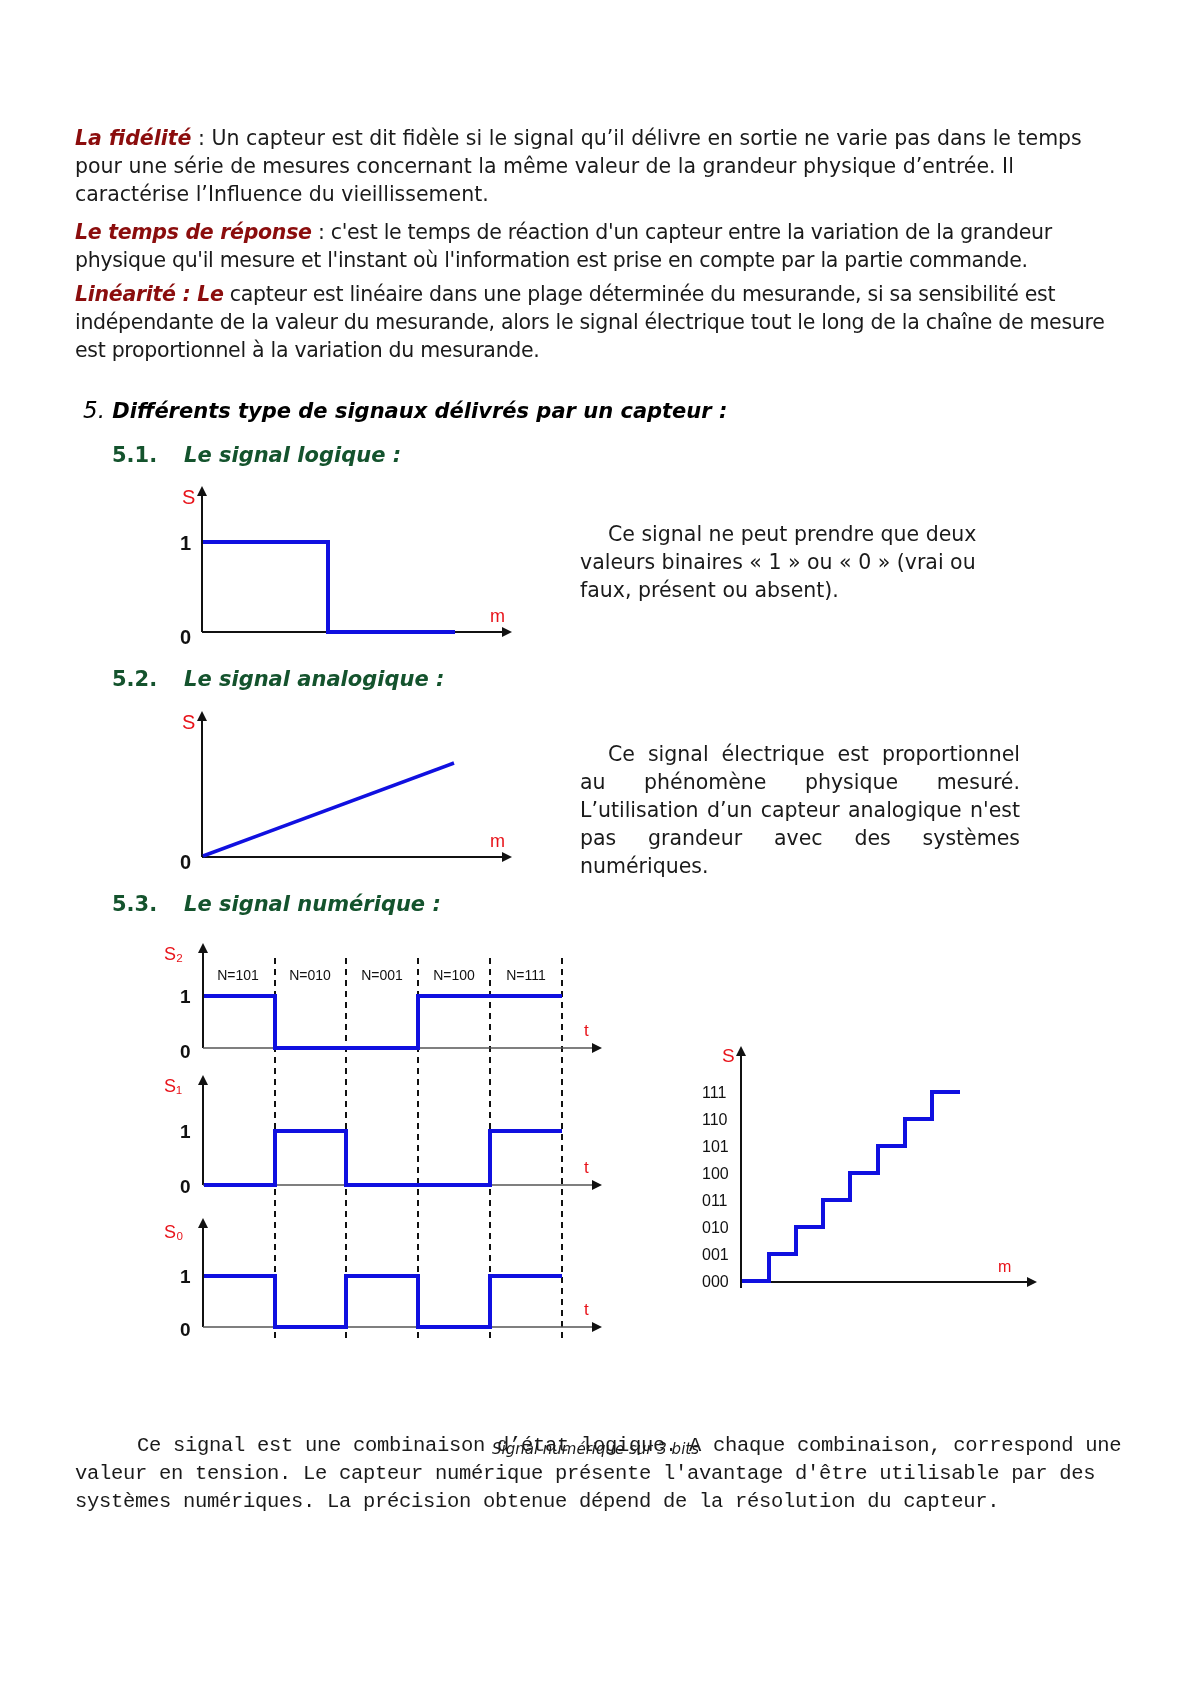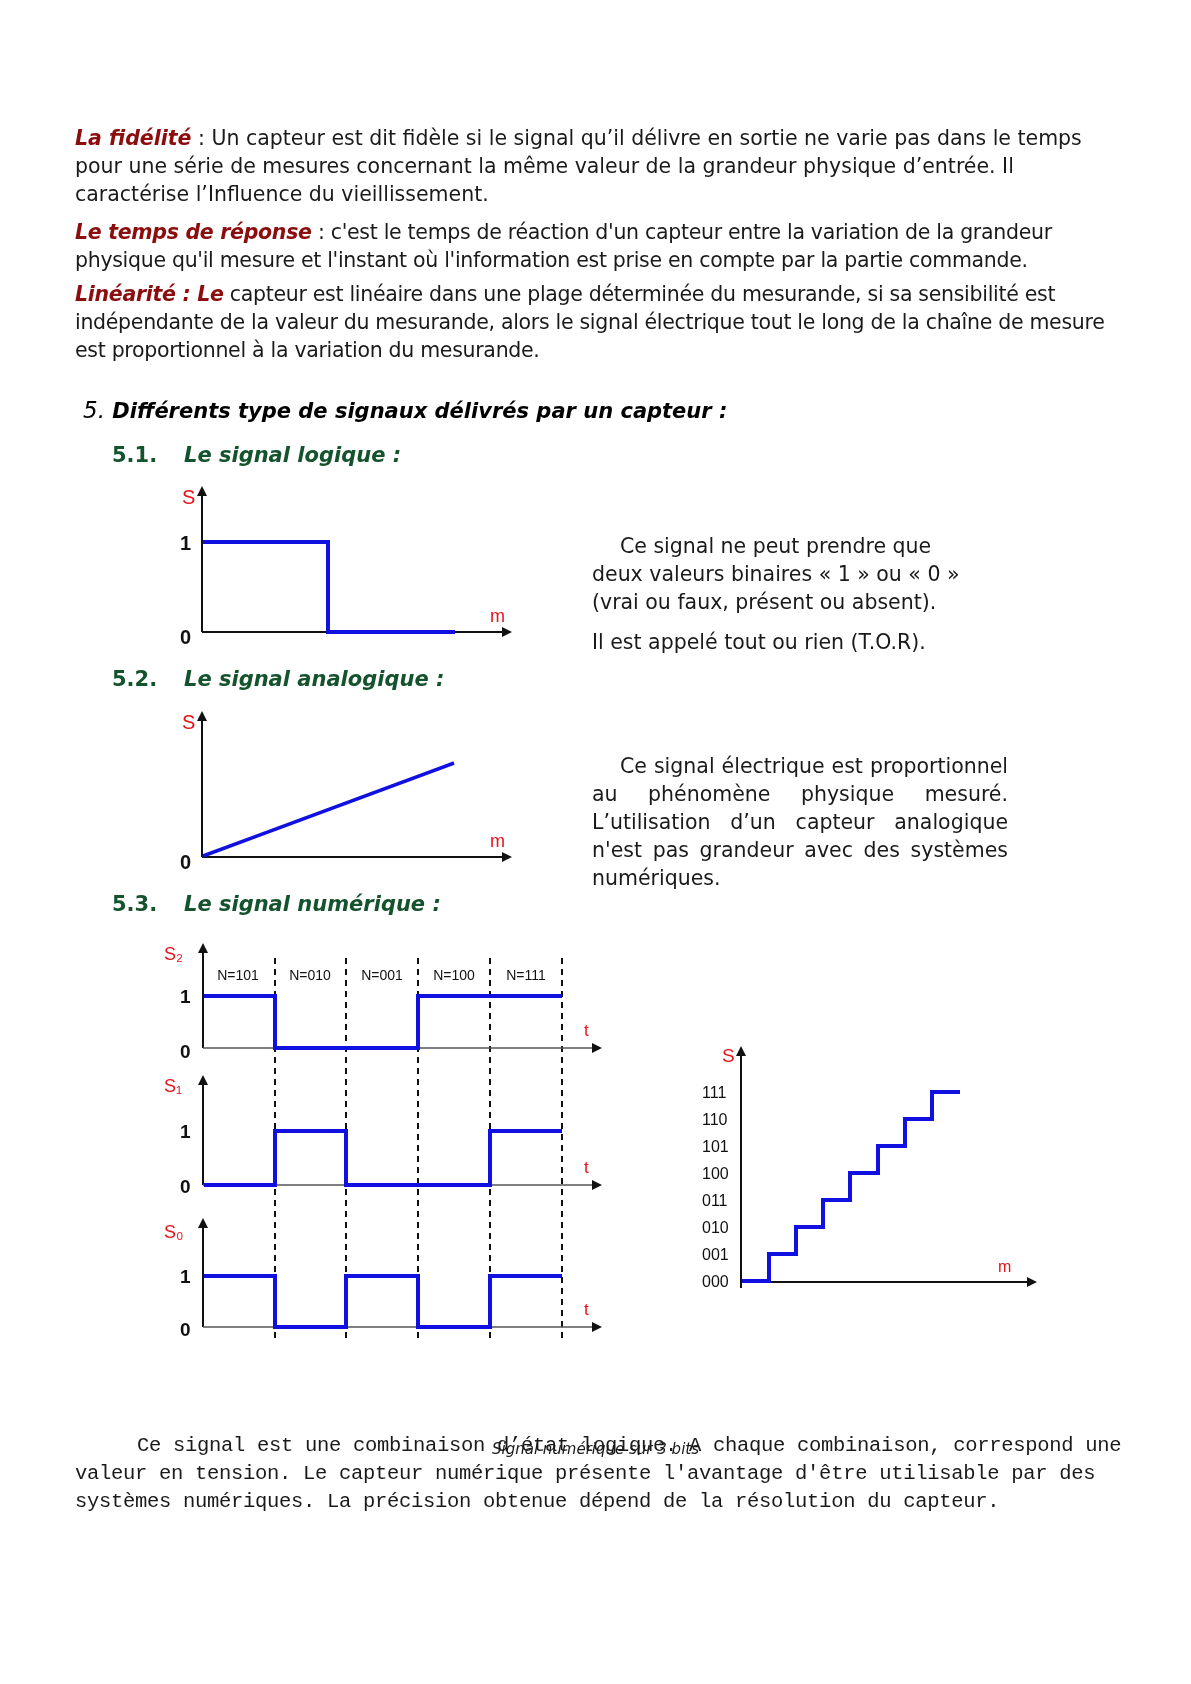--- a/index.html
+++ b/index.html
@@ -6,21 +6,21 @@
   body { width: 1191px; height: 1684px; position: relative; overflow: hidden;
          font-family: "DejaVu Sans", sans-serif; color: #1a1a1a; }
   .para { position: absolute; left: 75px; width: 1050px; font-size: 20.5px; line-height: 28px; }
   .para p { margin: 0; }
   .term { color: #8b0d0d; font-style: italic; font-weight: bold; }
   .h1 { position: absolute; left: 75px; font-size: 21px; font-style: italic; font-weight: bold; color: #000000; margin-left: 8px; }
   .h1 .num { font-weight: normal; font-size: 23px; }
   .h2 { position: absolute; left: 112px; font-size: 21px; font-style: italic; font-weight: bold; color: #14532d; }
   .h2 .n { font-style: normal; display: inline-block; width: 72px; }
   .side { position: absolute; left: 580px; width: 440px; font-size: 20.5px; line-height: 28px; }
-  .side p { margin: 12px; }
+  .side p { margin: 0; }
   .justify { text-align: justify; text-align-last: left; }
   svg { position: absolute; overflow: visible; }
   .caption { position: absolute; left: 0; width: 1191px; top: 1440px; text-align: center;
              font-style: italic; font-size: 15px; font-family: "DejaVu Sans", sans-serif; }
   .lbl { font-family: "Liberation Sans", sans-serif; }
 </style>
 </head>
 <body>
 
 <div class="para" style="top:84px;margin-top:40px;">
@@ -53,21 +53,20 @@
   <line x1="32" y1="152" x2="340" y2="152" stroke="#111" stroke-width="2" marker-end="url(#arr)"></line>
   <polyline points="33,62 158,62 158,152 285,152" fill="none" stroke="#1010e0" stroke-width="4"></polyline>
   <text class="lbl" x="12" y="24" font-size="20" fill="#e8131a">S</text>
   <text class="lbl" x="10" y="70" font-size="20" font-weight="bold" fill="#111">1</text>
   <text class="lbl" x="10" y="164" font-size="20" font-weight="bold" fill="#111">0</text>
   <text class="lbl" x="320" y="142" font-size="18" fill="#e8131a">m</text>
 </svg>
 
 <div class="side" style="top:520px; width:420px;">
   <p style="text-indent:28px;">Ce signal ne peut prendre que deux valeurs binaires « 1 » ou « 0 » (vrai ou faux, présent ou absent).</p>
-  <p>Il est appelé tout ou rien (T.O.R).</p>
 </div>
 
 <div class="h2" style="top:667px;">
   <span class="n">5.2.</span><span>Le signal analogique :</span>
 </div>
 
 <svg style="left:170px; top:705px;" width="350" height="170" viewBox="0 0 350 170">
   <line x1="32" y1="152" x2="32" y2="8" stroke="#111" stroke-width="2" marker-end="url(#arr)"></line>
   <line x1="32" y1="152" x2="340" y2="152" stroke="#111" stroke-width="2" marker-end="url(#arr)"></line>
   <line x1="33" y1="151" x2="284" y2="58" stroke="#1010e0" stroke-width="3.5"></line>

